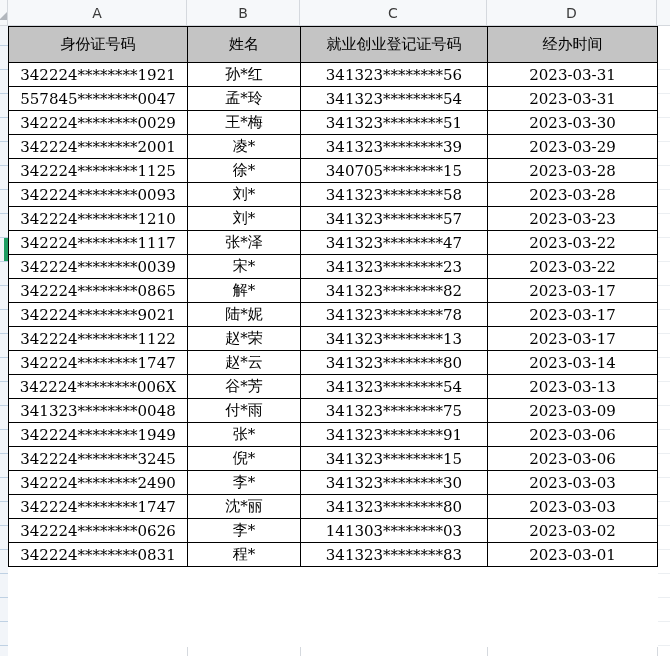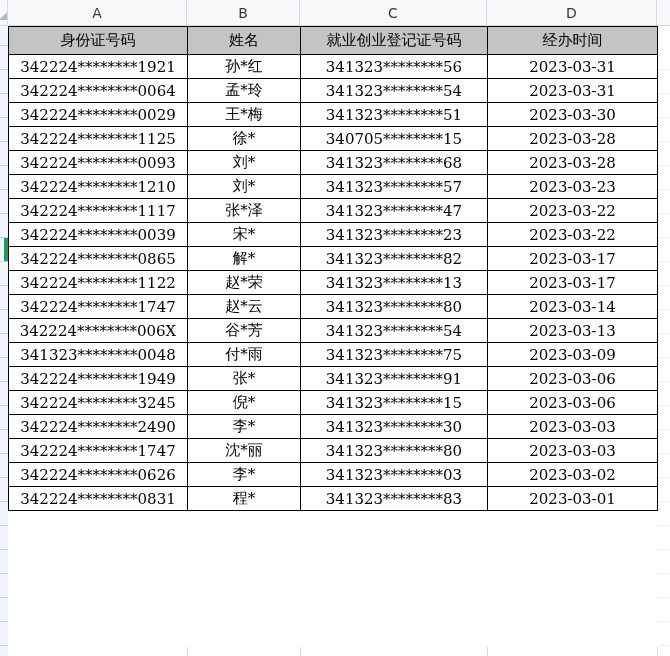--- a/index.html
+++ b/index.html
@@ -42,21 +42,21 @@
   
   table.sheet{
     position:absolute;left:8px;top:26px;width:649px;
     border-collapse:collapse;table-layout:fixed;
   }
   table.sheet td{
     box-sizing:border-box;border:1px solid #000;text-align:center;vertical-align:middle;
     padding:0;white-space:nowrap;overflow:hidden;font-size:15px;color:#000;background:#fff;
   }
   table.sheet tr.hdr td{
-    height:28px;background:var(--header_bg,#c4c4c4);
+    height:36px;background:var(--header_bg,#c4c4c4);
     font-family:"DejaVu Sans","Liberation Sans",sans-serif;font-size:15px;
   }
   table.sheet tr.data td{height:24px;font-family:"DejaVu Serif","Liberation Serif",serif;}
   
   .right-strip{
     position:absolute;left:658px;top:46px;width:12px;height:600px;
     background:repeating-linear-gradient(to bottom,transparent 0 23px,#eceff2 23px 24px);
   }
   .vline{position:absolute;top:647px;height:9px;width:1px;background:var(--grid_line,#d5d9de);}
 </style>
@@ -125,46 +125,52 @@
 
 
   <tr class="data">
     <td>342224********1921</td>
     <td>孙*红</td>
     <td>341323********56</td>
     <td>2023-03-31</td>
   </tr>
 
   <tr class="data">
-    <td>342224********0064</td>
+    <td>557845********0047</td>
     <td>孟*玲</td>
     <td>341323********54</td>
     <td>2023-03-31</td>
   </tr>
 
 
   <tr class="data">
     <td>342224********0029</td>
     <td>王*梅</td>
     <td>341323********51</td>
     <td>2023-03-30</td>
   </tr>
 
+  <tr class="data">
+    <td>342224********2001</td>
+    <td>凌*</td>
+    <td>341323********39</td>
+    <td>2023-03-29</td>
+  </tr>
 
   <tr class="data">
     <td>342224********1125</td>
     <td>徐*</td>
     <td>340705********15</td>
     <td>2023-03-28</td>
   </tr>
 
   <tr class="data">
     <td>342224********0093</td>
     <td>刘*</td>
-    <td>341323********68</td>
+    <td>341323********58</td>
     <td>2023-03-28</td>
   </tr>
 
 
   <tr class="data">
     <td>342224********1210</td>
     <td>刘*</td>
     <td>341323********57</td>
     <td>2023-03-23</td>
   </tr>
@@ -183,20 +189,26 @@
     <td>2023-03-22</td>
   </tr>
 
   <tr class="data">
     <td>342224********0865</td>
     <td>解*</td>
     <td>341323********82</td>
     <td>2023-03-17</td>
   </tr>
 
+  <tr class="data">
+    <td>342224********9021</td>
+    <td>陆*妮</td>
+    <td>341323********78</td>
+    <td>2023-03-17</td>
+  </tr>
 
   <tr class="data">
     <td>342224********1122</td>
     <td>赵*荣</td>
     <td>341323********13</td>
     <td>2023-03-17</td>
   </tr>
 
   <tr class="data">
     <td>342224********1747</td>
@@ -243,21 +255,21 @@
   <tr class="data">
     <td>342224********1747</td>
     <td>沈*丽</td>
     <td>341323********80</td>
     <td>2023-03-03</td>
   </tr>
 
   <tr class="data">
     <td>342224********0626</td>
     <td>李*</td>
-    <td>341323********03</td>
+    <td>141303********03</td>
     <td>2023-03-02</td>
   </tr>
 
 
   <tr class="data">
     <td>342224********0831</td>
     <td>程*</td>
     <td>341323********83</td>
     <td>2023-03-01</td>
   </tr>

